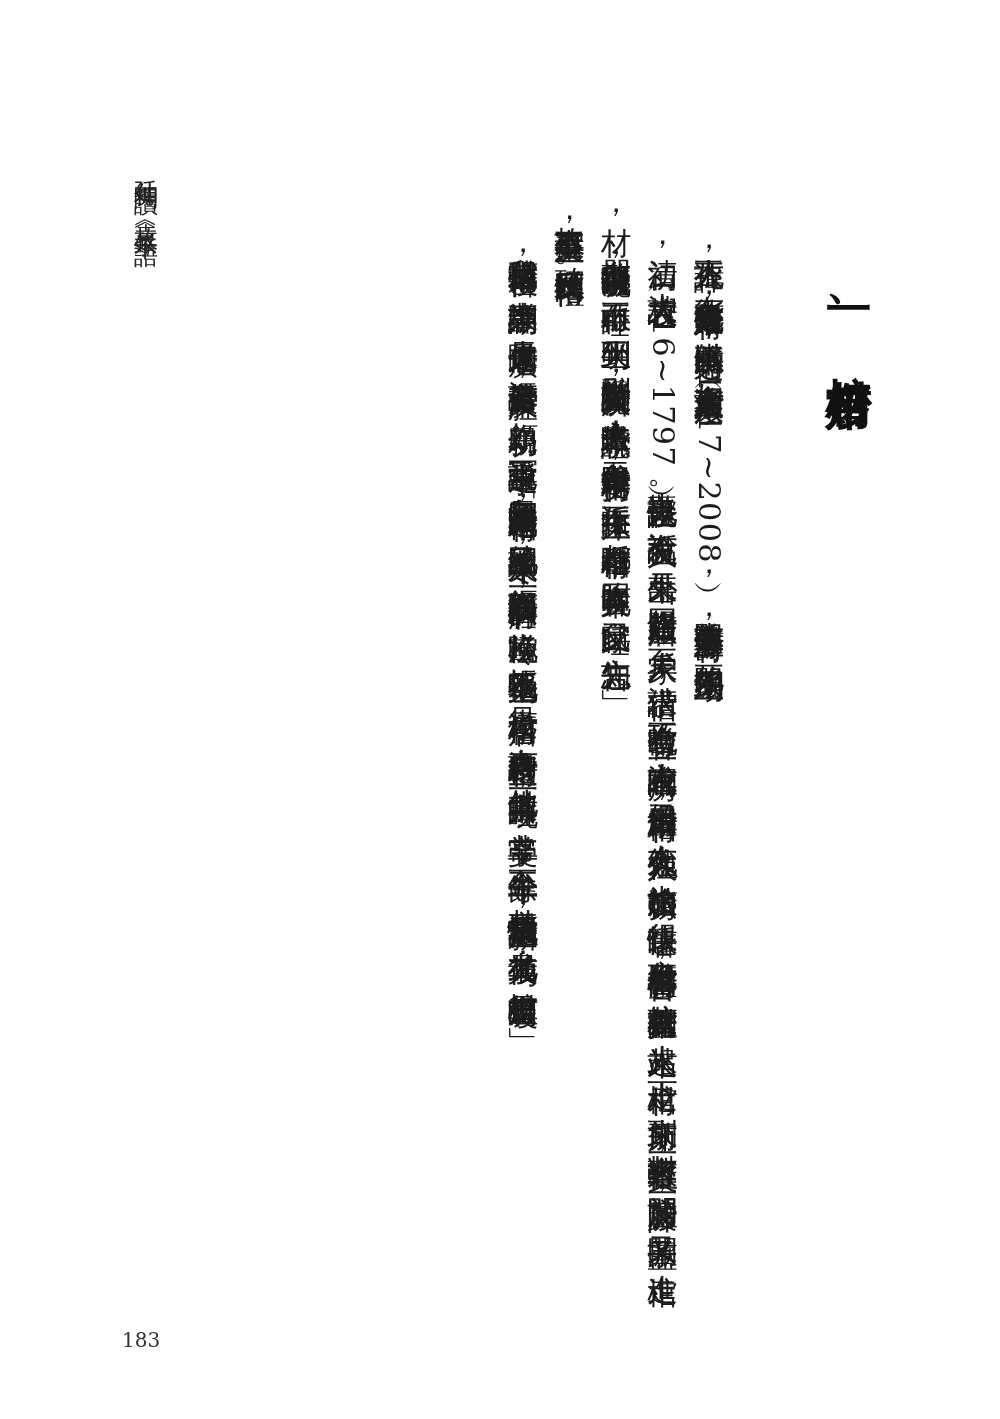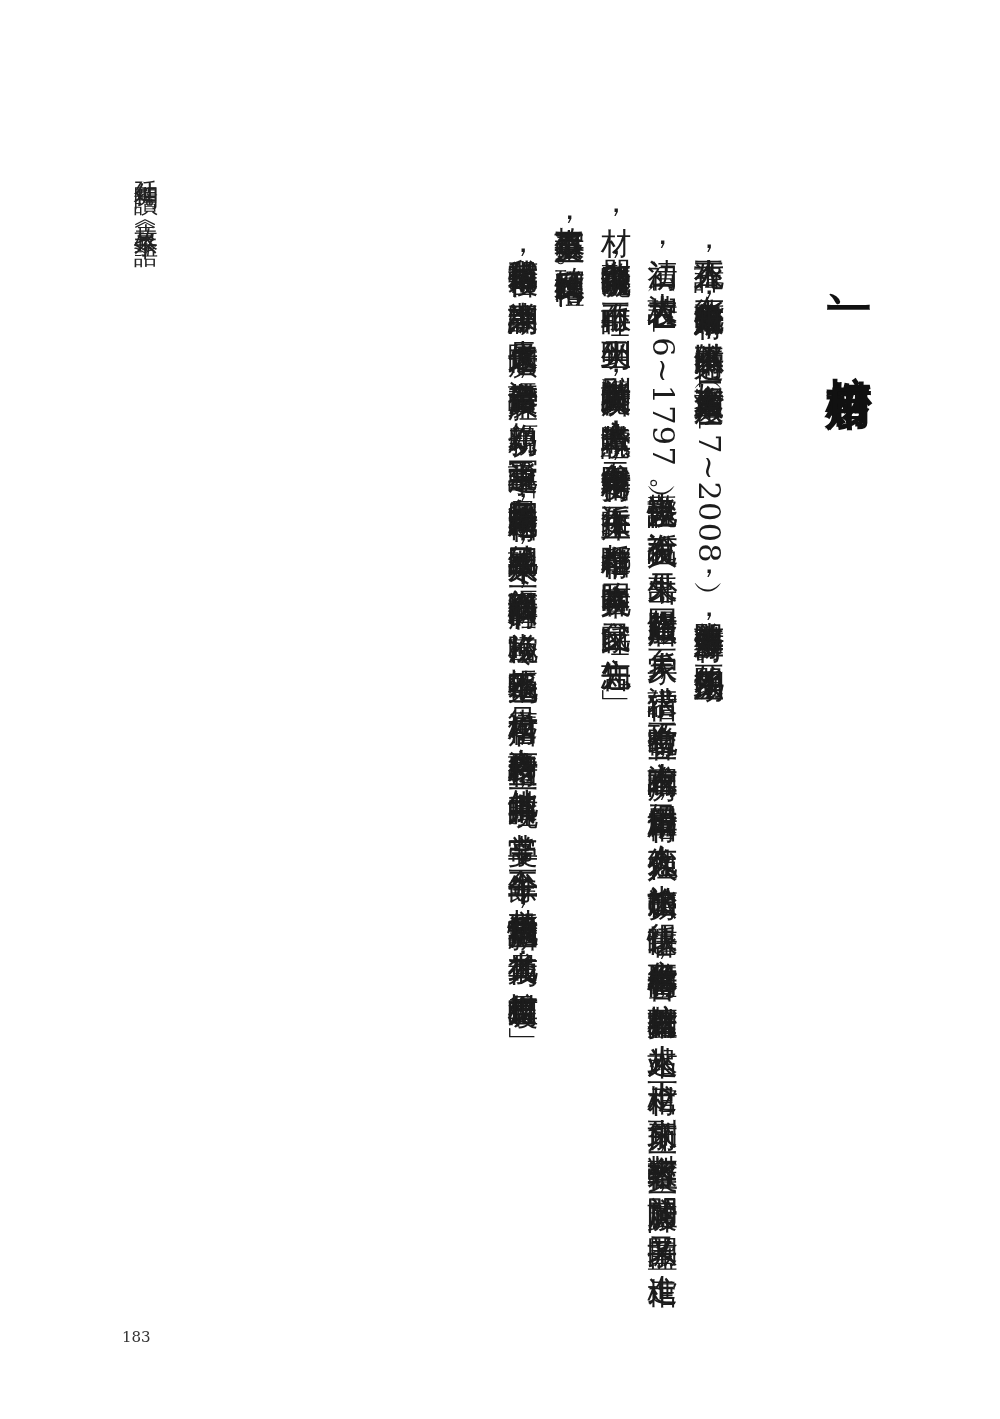--- a/index.html
+++ b/index.html
@@ -55,21 +55,21 @@
     writing-mode: vertical-rl;
     font-size: 24px;
     letter-spacing: 4px;
     line-height: 1;
     color: #222;
   }
   .page-number {
     position: absolute;
     left: 122px;
     top: 1328px;
-    font-size: 15px;
+    font-size: 20px;
     color: #333;
   }
 </style>
 </head>
 <body>
 
 <div class="page">
 
   <h1 class="title">一、棺材妙用</h1>
 

